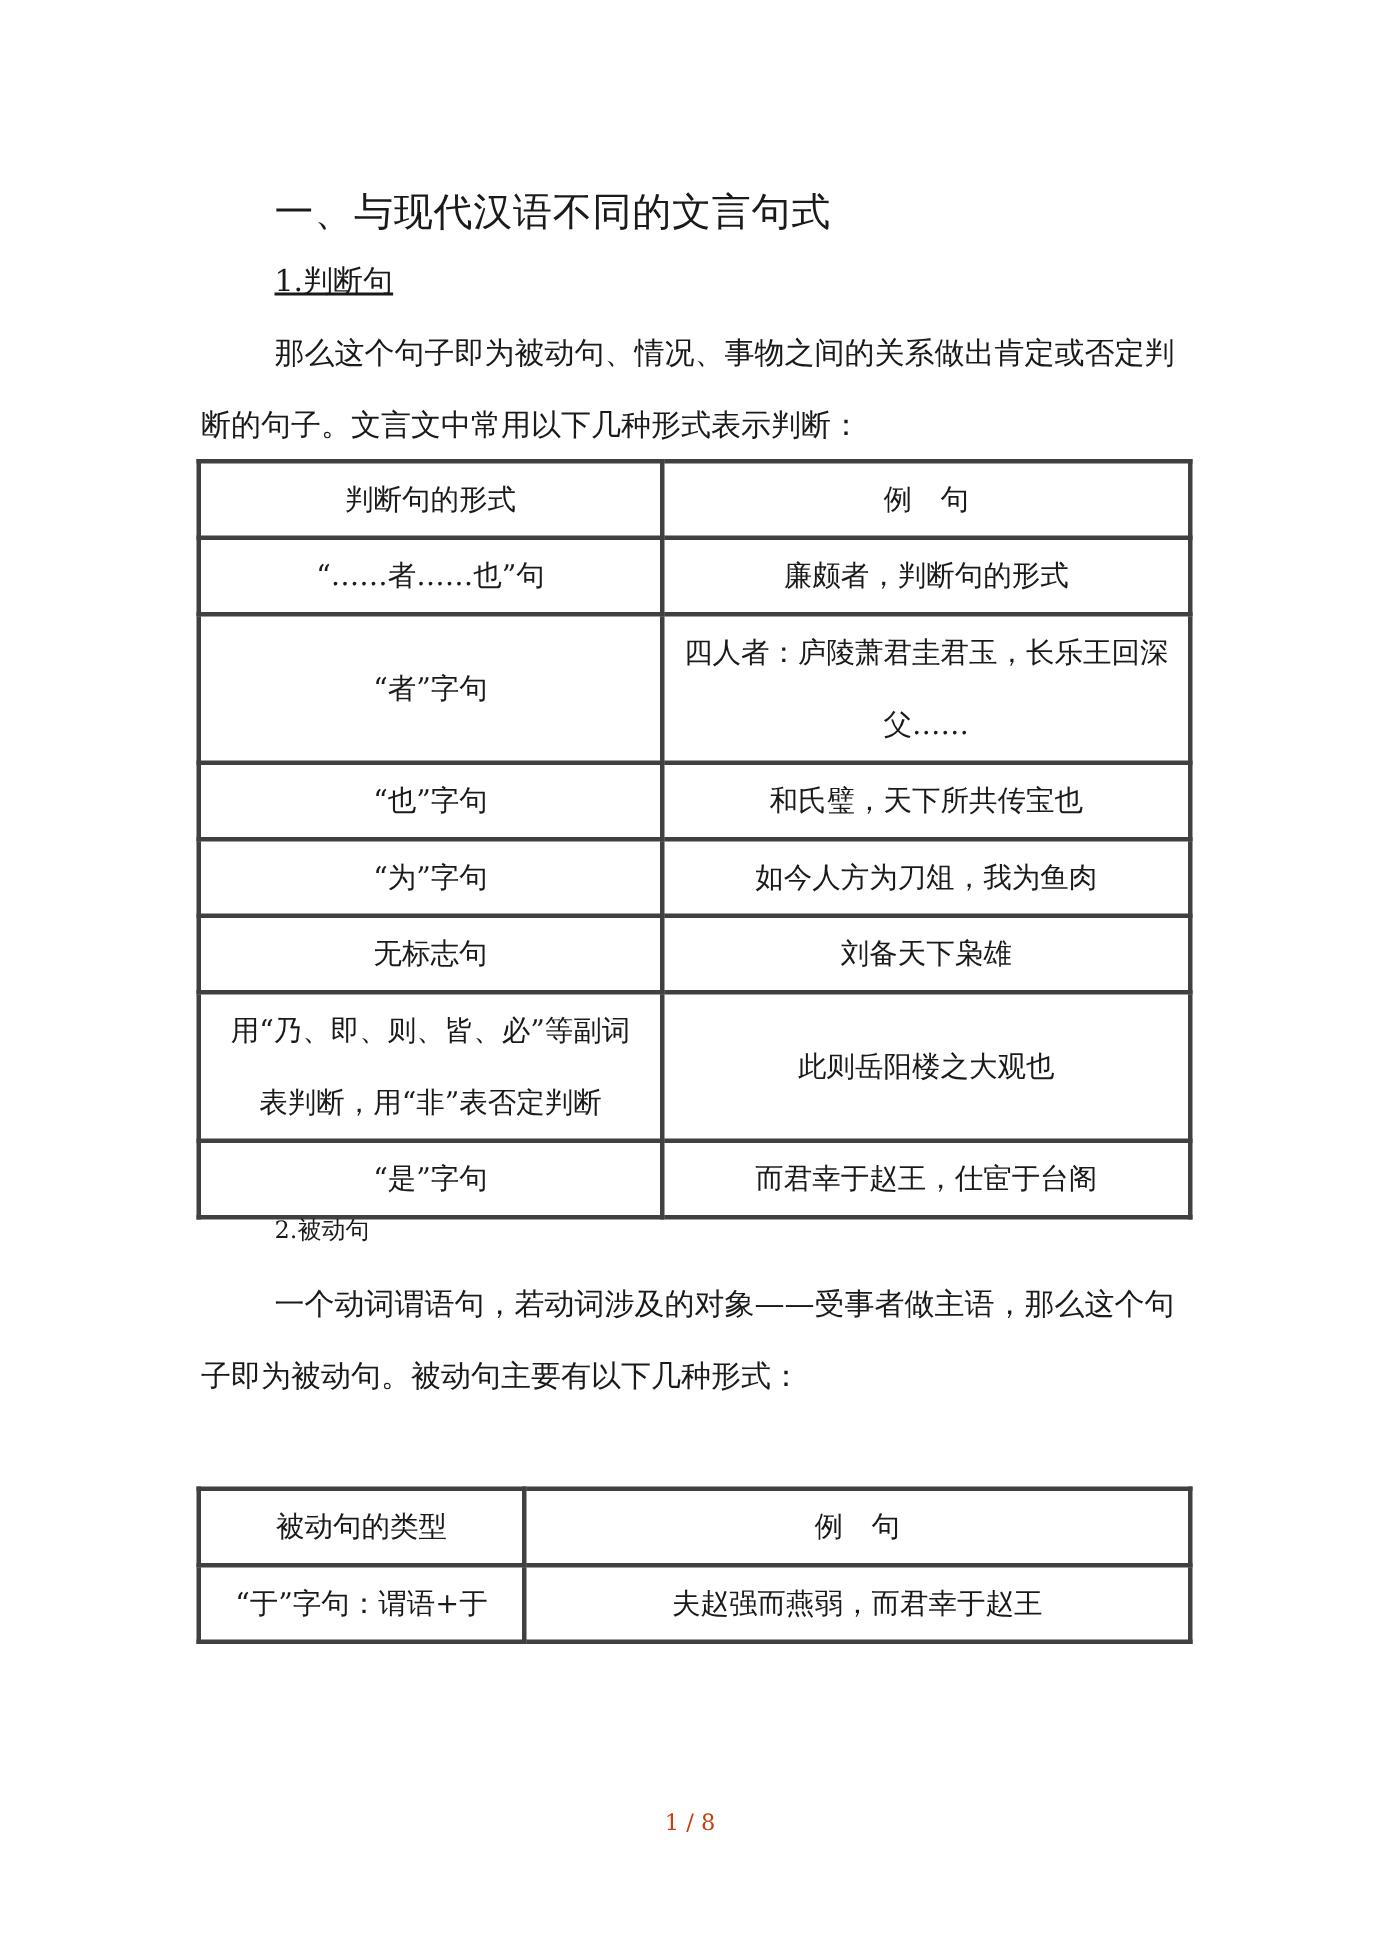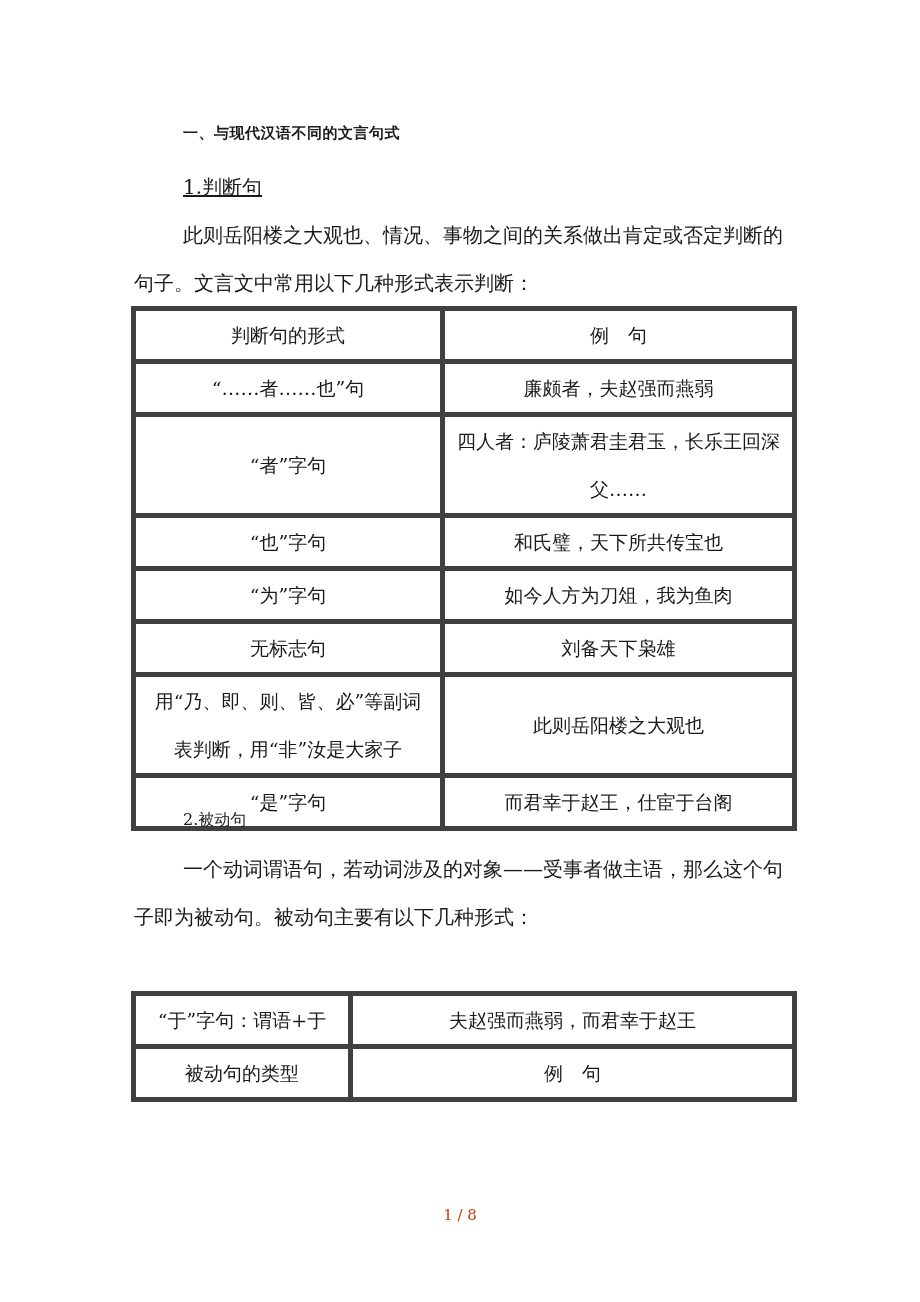--- a/index.html
+++ b/index.html
@@ -1,99 +1,99 @@
 <!DOCTYPE html>
 <html><head>
 <meta charset="utf-8">
 <style>
   html, body { margin:0; padding:0; background:#ffffff; }
   body { width:920px; height:1302px; position:relative; overflow:hidden;
          font-family: "DejaVu Serif", "Liberation Serif", serif; color:#1a1a1a; }
   .abs { position:absolute; }
-  .h1 { left:183px; top:124px; font-size:15px; font-weight:bold; font-family:"DejaVu Sans","Liberation Sans",sans-serif; letter-spacing:0.5px; }
+  .h1 { left:183px; top:124px; font-size:26px; font-weight:normal; font-family:"DejaVu Sans","Liberation Sans",sans-serif; letter-spacing:0.5px; }
   .h2 { left:183px; top:174px; font-size:20px;text-decoration:underline; }
   .para { font-size:20px; line-height:48px; }
   .p1 { left:134px; top:211px; width:660px; text-indent:49px; }
   .p2 { left:134px; top:845px; width:660px; text-indent:49px; }
   .h2b { left:183px; top:810px; font-size:16px; }
   table { border-collapse:collapse; position:absolute; table-layout:fixed; }
-  table td { border:5px solid #404040; font-size:19px; text-align:center; vertical-align:middle; padding:0 12px; line-height:48px; }
+  table td { border:3px solid #404040; font-size:19px; text-align:center; vertical-align:middle; padding:0 12px; line-height:48px; }
   .t1 { left:131px; top:306px; width:661px; border:2px solid #111; }
   .t1 col.c1 { width:309px; }
   .t1 col.c2 { width:352px; }
   .t1 tr { height:49px; }
   .t1 tr.tall { height:97px; }
   .t1 td.left { text-align:center; }
   .t2 { left:131px; top:991px; width:661px; border:2px solid #111; }
   .t2 col.c1 { width:217px; }
   .t2 col.c2 { width:444px; }
   .t2 tr { height:49px; }
   .pager { left:0; width:920px; top:1206px; text-align:center; font-size:15px; color:#c2410c; }
 </style>
 </head>
 <body>
 
 <div class="abs h1">一、与现代汉语不同的文言句式</div>
 <div class="abs h2">1.判断句</div>
-<div class="abs para p1">此则岳阳楼之大观也、情况、事物之间的关系做出肯定或否定判断的句子。文言文中常用以下几种形式表示判断：</div>
+<div class="abs para p1">那么这个句子即为被动句、情况、事物之间的关系做出肯定或否定判断的句子。文言文中常用以下几种形式表示判断：</div>
 
 <table class="t1">
   <colgroup>
       <col class="c1">
       <col class="c2">
     </colgroup>
   <tbody>
       <tr>
     <td>判断句的形式</td>
     <td>例　句</td>
   </tr>
   <tr>
     <td>“……者……也”句</td>
-    <td>廉颇者，夫赵强而燕弱</td>
+    <td>廉颇者，判断句的形式</td>
   </tr>
   <tr class="tall">
     <td>“者”字句</td>
     <td class="left">四人者：庐陵萧君圭君玉，长乐王回深父……</td>
   </tr>
   <tr>
     <td>“也”字句</td>
     <td>和氏璧，天下所共传宝也</td>
   </tr>
   <tr>
     <td>“为”字句</td>
     <td>如今人方为刀俎，我为鱼肉</td>
   </tr>
   <tr>
     <td>无标志句</td>
     <td>刘备天下枭雄</td>
   </tr>
   <tr class="tall">
-    <td class="left">用“乃、即、则、皆、必”等副词表判断，用“非”汝是大家子</td>
+    <td class="left">用“乃、即、则、皆、必”等副词表判断，用“非”表否定判断</td>
     <td>此则岳阳楼之大观也</td>
   </tr>
   <tr>
     <td>“是”字句</td>
     <td>而君幸于赵王，仕宦于台阁</td>
   </tr>
 </tbody>
   </table>
 
 <div class="abs h2b">2.被动句</div>
 <div class="abs para p2">一个动词谓语句，若动词涉及的对象——受事者做主语，那么这个句子即为被动句。被动句主要有以下几种形式：</div>
 
 <table class="t2">
   <colgroup>
       <col class="c1">
       <col class="c2">
     </colgroup>
   <tbody>
       <tr>
+    <td>被动句的类型</td>
+    <td>例　句</td>
+  </tr>
+  <tr>
     <td>“于”字句：谓语+于</td>
     <td>夫赵强而燕弱，而君幸于赵王</td>
-  </tr>
-  <tr>
-    <td>被动句的类型</td>
-    <td>例　句</td>
   </tr>
 </tbody>
   </table>
 
 <div class="abs pager">1 / 8</div>
 
 </body></html>

